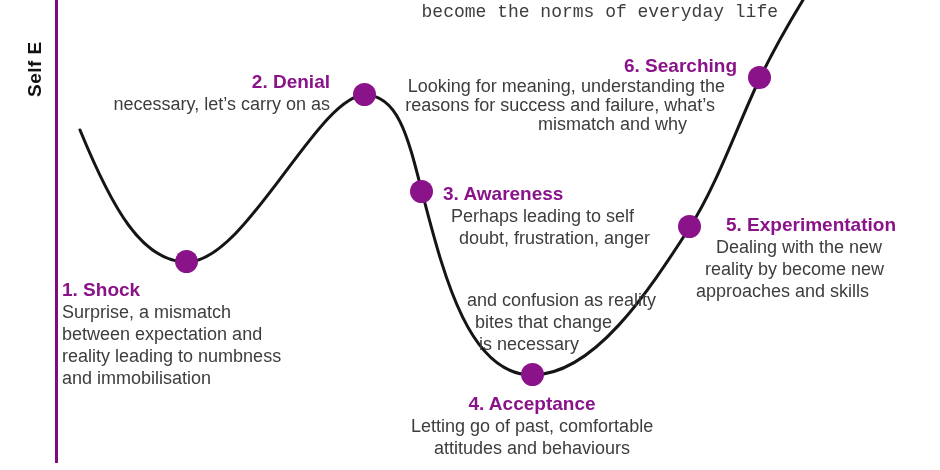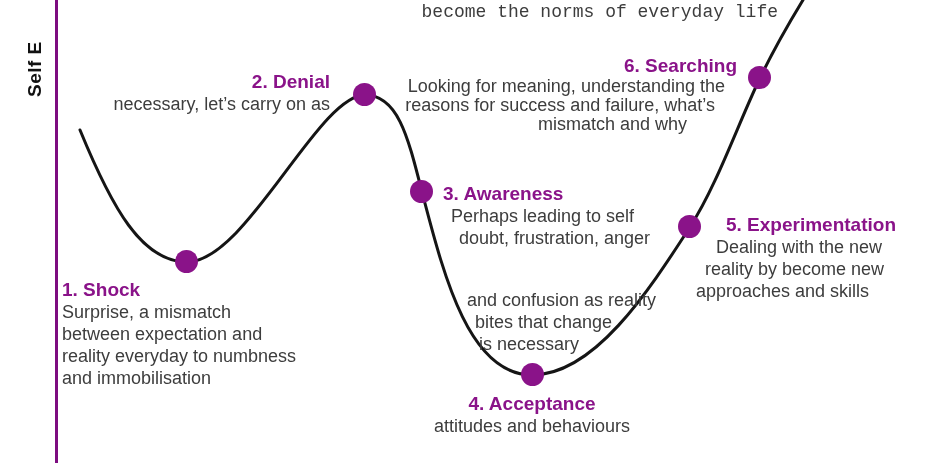--- a/index.html
+++ b/index.html
@@ -116,40 +116,41 @@
   <div class="dot dot-4"></div>
   <div class="dot dot-5"></div>
   <div class="dot dot-6"></div>
 
   <div class="top-partial">become the norms of everyday life</div>
 
   <div class="stage stage-1">
     <div class="stage-title">1. Shock</div>
     <div class="l0">Surprise, a mismatch</div>
     <div class="l1">between expectation and</div>
-    <div class="l2">reality everyday to numbness</div>
+    <div class="l2">reality leading to numbness</div>
     <div class="l3">and immobilisation</div>
   </div>
 
   <div class="stage stage-2">
     <div class="stage-title">2. Denial</div>
     <div class="l1">necessary, let’s carry on as</div>
   </div>
 
   <div class="stage stage-3">
     <div class="stage-title">3. Awareness</div>
     <div class="l0">Perhaps leading to self</div>
     <div class="l1">doubt, frustration, anger</div>
     <div class="l2">and confusion as reality</div>
     <div class="l3">bites that change</div>
     <div class="l4">is necessary</div>
   </div>
 
   <div class="stage stage-4">
     <div class="stage-title">4. Acceptance</div>
+    <div class="l0">Letting go of past, comfortable</div>
     <div class="l1">attitudes and behaviours</div>
   </div>
 
   <div class="stage stage-5">
     <div class="stage-title">5. Experimentation</div>
     <div class="l0">Dealing with the new</div>
     <div class="l1">reality by become new</div>
     <div class="l2">approaches and skills</div>
   </div>
 

